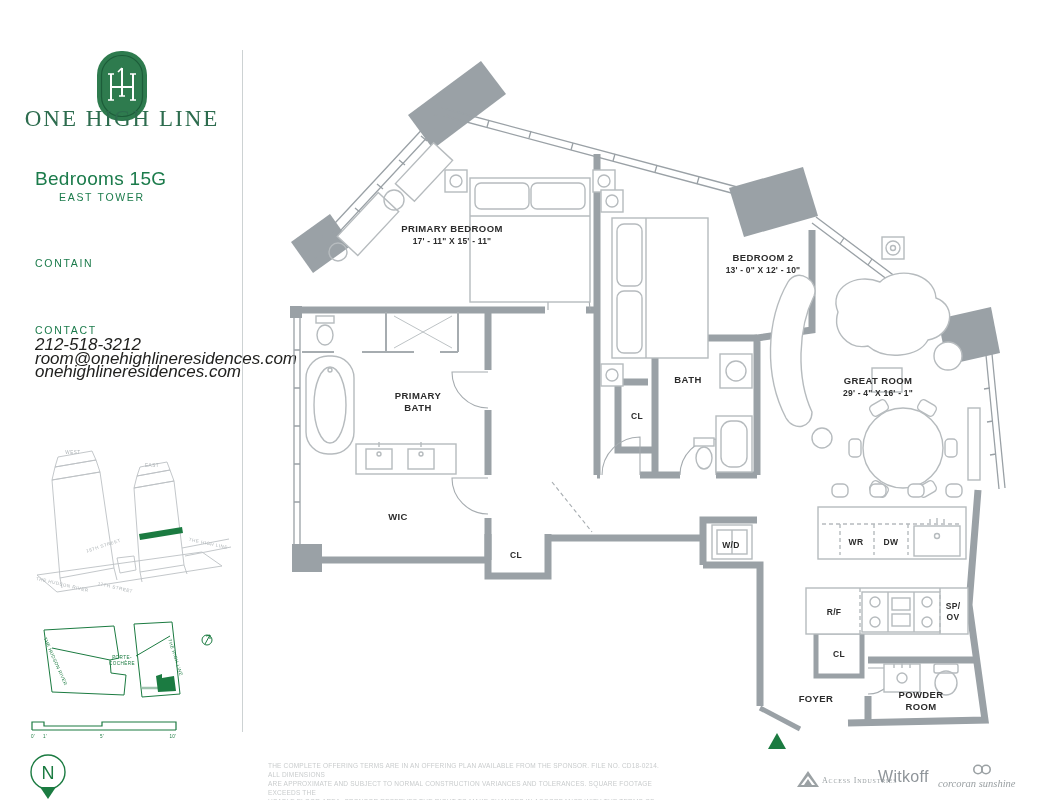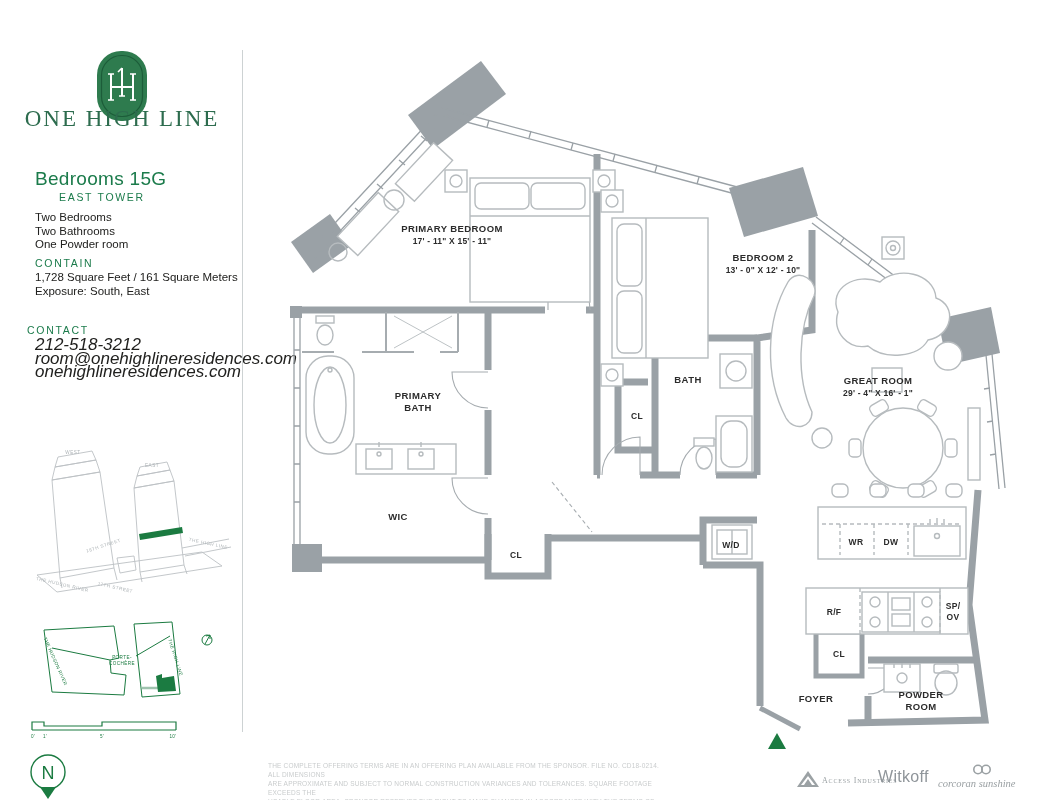--- a/index.html
+++ b/index.html
@@ -8,21 +8,21 @@
   .abs{position:absolute;}
   
   .wordmark{left:0;top:86px;width:244px;text-align:center;
             font-family:"Liberation Serif",serif;font-size:23px;letter-spacing:2px;color:#2D6C4E;}
   .res-title{left:35px;top:148px;font-size:19px;color:#1B7B4B;letter-spacing:.3px;}
   .res-tower{left:35px;top:171px;font-size:10.5px;letter-spacing:1.7px;color:#1B7B4B;padding-left:24px;}
   .features{left:35px;top:191px;font-size:11.5px;line-height:13.5px;color:#21211f;}
   .sec-h{font-size:10.5px;letter-spacing:1.7px;color:#1B7B4B;}
   .interior-h{left:35px;top:237px;}
   .interior-body{left:35px;top:251px;font-size:11.5px;line-height:13.5px;}
-  .contact-h{left:27px;top:304px;}
+  .contact-h{left:35px;top:304px;}
   .contact-body{left:35px;top:318px;font-size:17px;line-height:13.5px;font-style:italic;}
   .divider{left:242px;top:30px;width:1px;height:682px;background:#CDD2D3;}
   
   .lbl{font:bold 9.5px "Liberation Sans",sans-serif;fill:#2B2B2B;letter-spacing:.4px;text-anchor:middle;}
   .sm{font:bold 8.5px "Liberation Sans",sans-serif;fill:#2B2B2B;letter-spacing:.3px;text-anchor:middle;}
   .dim{font:bold 8.5px "Liberation Sans",sans-serif;fill:#2B2B2B;letter-spacing:.2px;text-anchor:middle;}
   .tiny{font:4.6px "Liberation Sans",sans-serif;fill:#AEB4B7;letter-spacing:.5px;text-anchor:middle;}
   .tinyg{font:4.6px "Liberation Sans",sans-serif;fill:#1B7B41;letter-spacing:.4px;text-anchor:middle;}
   
   .disclaimer{left:268px;top:741px;width:400px;font-size:6.5px;line-height:9px;
@@ -44,30 +44,21 @@
     <g stroke="#FFFFFF" stroke-width="2" fill="none">
       <path d="M 17,26 V 52 M 39,26 V 52 M 17,39 H 39 M 28,20 V 48"></path>
       <path d="M 24,24 L 28,20" stroke-width="1.6"></path>
       <path d="M 14,26 H 20 M 14,52 H 20 M 36,26 H 42 M 36,52 H 42 M 25,48 H 31" stroke-width="1.4"></path>
     </g>
   </svg>
   <div class="abs wordmark">ONE HIGH LINE</div>
 
   <div class="abs res-title">Bedrooms 15G</div>
   <div class="abs res-tower">EAST TOWER</div>
-  <div class="abs features">
-    <div>Two Bedrooms</div>
-    <div>Two Bathrooms</div>
-    <div>One Powder room</div>
-  </div>
   <div class="abs sec-h interior-h">CONTAIN</div>
-  <div class="abs interior-body">
-    <div>1,728 Square Feet / 161 Square Meters</div>
-    <div>Exposure: South, East</div>
-  </div>
   <div class="abs sec-h contact-h">CONTACT</div>
   <div class="abs contact-body">
     <div>212-518-3212</div>
     <div>room@onehighlineresidences.com</div>
     <div>onehighlineresidences.com</div>
   </div>
 
   <svg class="abs" style="left:22px;top:420px" width="210" height="175" viewBox="0 0 210 175">
     <g stroke="#BCC1C4" stroke-width="0.9" fill="none">
       <path d="M 30,40 L 78,32 L 92,128 L 38,138 Z"></path>

